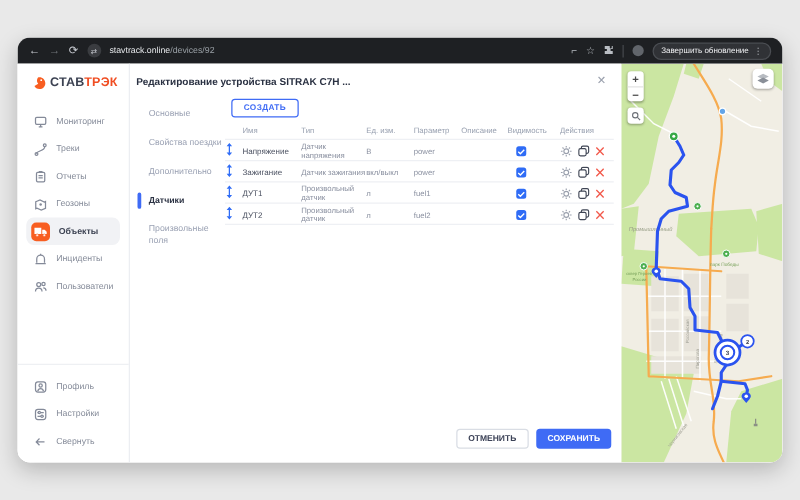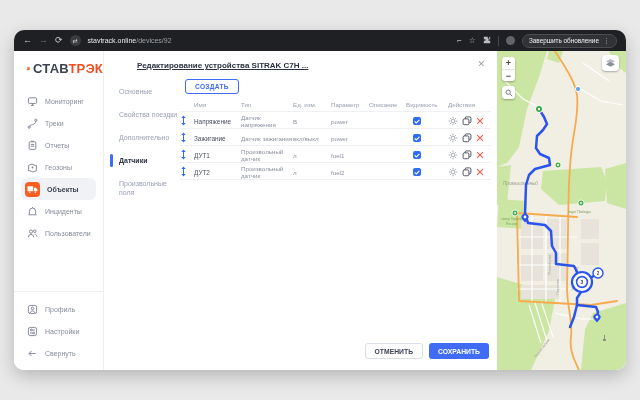--- a/index.html
+++ b/index.html
@@ -31,37 +31,37 @@
                  padding:0 6px; color:#f1f2f4; font-size:6.4px; white-space:nowrap; }
   .update-pill .kebab { color:#c7cad0; font-size:7px; }
 
   
   .app { display:flex; height:319px; background:#fff; }
 
   
   .sidebar { width:90px; background:#fff; border-right:1px solid #eceef2;
              position:relative; flex-shrink:0; }
   .logo { display:flex; align-items:center; gap:3px; padding:10px 0 0 12px; }
-  .logo-text { font-size:13px; font-weight:bold; letter-spacing:.2px; }
+  .logo-text { font-size:10px; font-weight:bold; letter-spacing:.2px; }
   .logo-text .p1 { color:#3c4252; } .logo-text .p2 { color:#f04e23; }
   .nav { margin-top:14px; }
   .nav-item { display:flex; align-items:center; gap:7px; height:22px;
               padding-left:13px; color:#858b99; font-size:7px; cursor:pointer; }
   .nav-item svg { flex-shrink:0; }
   .nav-item.active { margin:0 7px; padding-left:4px; background:#f1f2f5;
                      border-radius:6px; color:#3c4252; font-weight:bold; }
   .obj-icon-box { width:15px; height:15px; background:#f85e21; border-radius:4px;
                   display:flex; align-items:center; justify-content:center; }
   .side-footer { position:absolute; left:0; right:0; bottom:6px;
                  border-top:1px solid #eef0f3; padding-top:6px; }
 
   
   .main { flex:1; position:relative; background:#fff; }
-  .modal-title { position:absolute; left:33px; top:10px; font-size:8px;
-                 font-weight:bold; color:#2a3142;text-decoration:underline; }
+  .modal-title { position:absolute; left:5px; top:10px; font-size:8px;
+                 font-weight:bold; color:#2a3142; }
   .modal-close { position:absolute; right:12px; top:8px; color:#9aa0ad;
                  font-size:9px; cursor:pointer; }
   .tabs { position:absolute; left:15px; top:36px; width:62px; }
   .tab { position:relative; font-size:7px; color:#9aa1b3; margin-bottom:14px;
          cursor:pointer; line-height:9px; }
   .tab.active { color:#2a3142; font-weight:bold; }
   .tab.active::before { content:""; position:absolute; left:-9px; top:-2px;
          bottom:-2px; width:2.5px; border-radius:2px; background:#3f6bf5; }
   .create-btn { position:absolute; left:81px; top:28px; height:15px; padding:0 9px;
          border:1px solid #3f6bf5; border-radius:3px; background:#fff; color:#3f6bf5;

